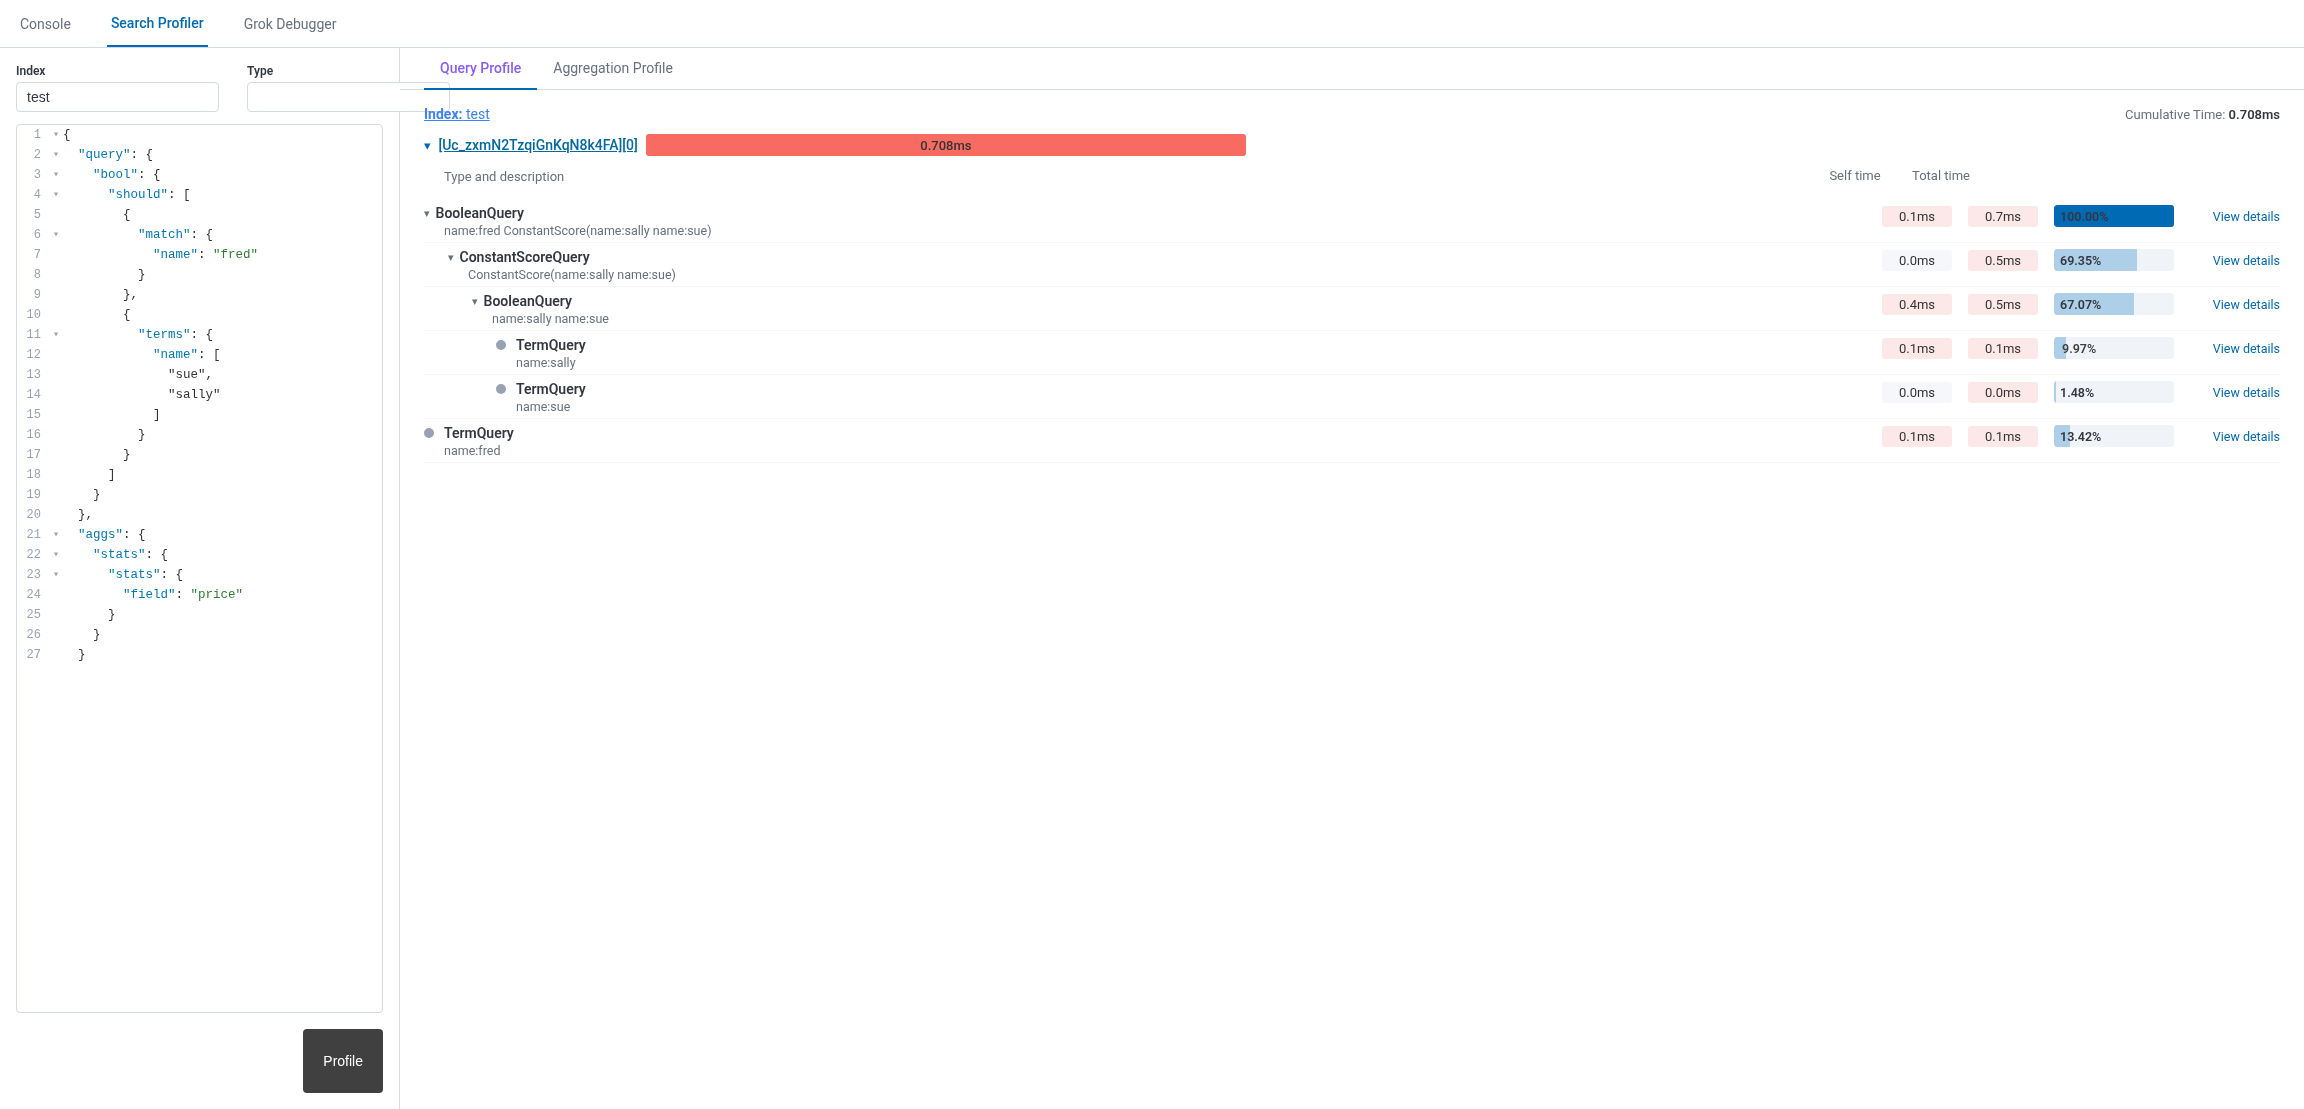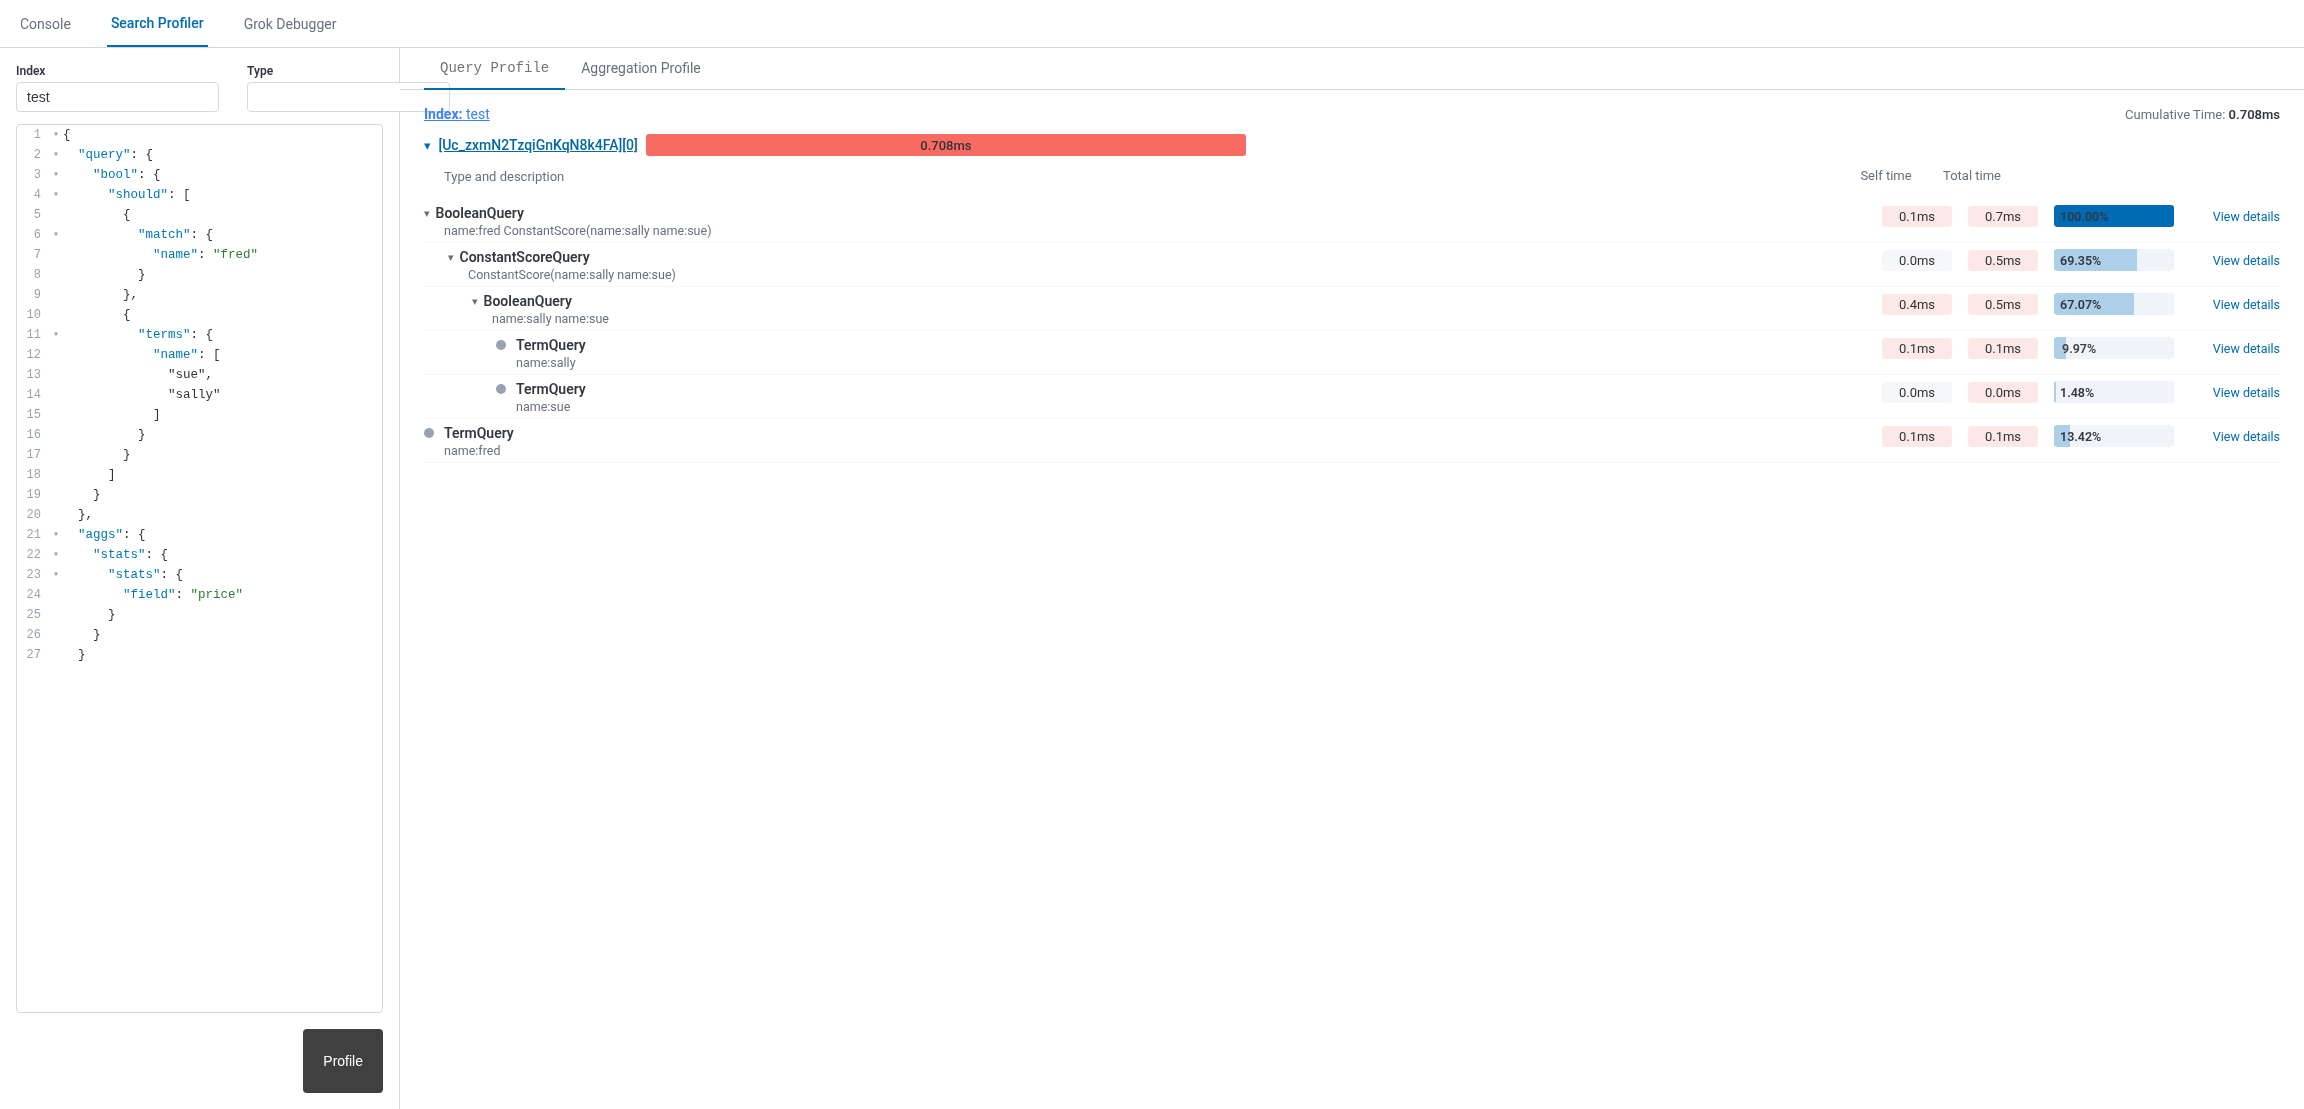--- a/index.html
+++ b/index.html
@@ -34,21 +34,21 @@
     
     .profile-btn-row { display: flex; justify-content: flex-end; padding-top: 4px; }
     .profile-btn { background: #404040; color: #fff; border: none; border-radius: 4px; padding: 24px 20px; font-size: 14px; font-weight: 500; cursor: pointer; }
 
     
     .right-panel { flex: 1; overflow: auto; padding: 0; }
 
     
     .tabs-bar { display: flex; border-bottom: 1px solid #d3dae6; padding: 0 24px; gap: 0; }
     .tab { padding: 12px 16px; font-size: 14px; color: #69707d; cursor: pointer; border-bottom: 2px solid transparent; margin-bottom: -1px; }
-    .tab.active { color: #737373; border-bottom: 2px solid #006bb4; font-weight: 500; font-family: Liberation Mono, monospace; }
+    .tab.active { color: #8b5cf6; border-bottom: 2px solid #006bb4; font-weight: 500; }
 
     
     .profile-content { padding: 16px 24px; }
 
     
     .index-header { display: flex; justify-content: space-between; align-items: center; margin-bottom: 12px; }
     .index-label { font-size: 14px; color: #3b82f6; text-decoration: underline; }
     .index-label strong { font-weight: 700; }
     .cumulative-time { font-size: 13px; color: #69707d; }
     .cumulative-time strong { font-weight: 600; color: #343741; }
@@ -60,21 +60,21 @@
     .shard-bar { flex: 1; height: 22px; background: #f86b63; border-radius: 3px; display: flex; align-items: center; justify-content: center; font-size: 13px; font-weight: 500; color: #333; min-width: 200px; max-width: 600px; }
 
     .node-header { display: flex; align-items: center; gap: 6px; padding: 6px 0 2px 0; }
     .node-toggle { color: #69707d; font-size: 11px; cursor: pointer; }
     .node-name { font-size: 14px; font-weight: 600; color: #343741; }
     .node-desc { font-size: 12.5px; color: #69707d; padding-left: 20px; padding-bottom: 4px; }
 
     .dot-icon { width: 10px; height: 10px; border-radius: 50%; background: #98a2b3; display: inline-block; margin-right: 4px; flex-shrink: 0; }
 
     
-    .col-headers { display: flex; gap: 16px; justify-content: center; min-width: 460px; padding: 4px 0 4px 0; color: #69707d; font-size: 13px; }
+    .col-headers { display: flex; gap: 16px; justify-content: flex-start; min-width: 460px; padding: 4px 0 4px 0; color: #69707d; font-size: 13px; }
     .col-self { width: 70px; text-align: center; }
     .col-total { width: 70px; text-align: center; }
     .col-bar { width: 120px; text-align: center; }
     .col-link { width: 90px; text-align: right; }
 
     .pct-bar-container { width: 120px; position: relative; height: 22px; background: #f0f4f9; border-radius: 3px; display: flex; align-items: center; overflow: hidden; }
 
     .view-details { color: #006bb4; font-size: 12.5px; text-decoration: none; cursor: pointer; width: 90px; text-align: right; }
 
     

